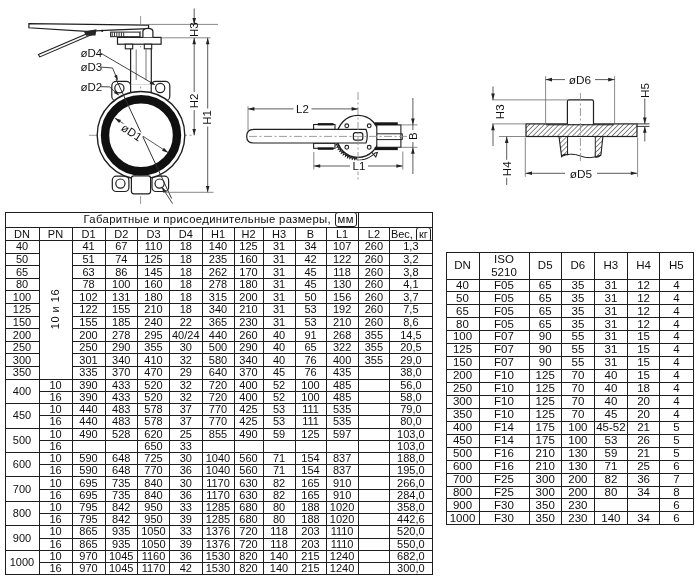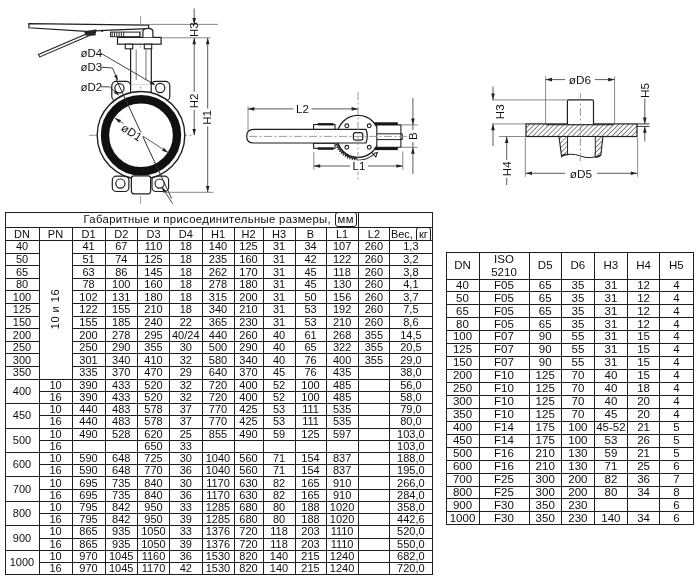--- a/index.html
+++ b/index.html
@@ -411,21 +411,21 @@
       </tr>
 <tr class="a">
         <td>200</td>
         <td>200</td>
         <td>278</td>
         <td>295</td>
         <td>40/24</td>
         <td>440</td>
         <td>260</td>
         <td>40</td>
-        <td>61</td>
+        <td>91</td>
         <td>268</td>
         <td>355</td>
         <td>14,5</td>
       </tr>
 <tr class="a">
         <td>250</td>
         <td>250</td>
         <td>290</td>
         <td>355</td>
         <td>30</td>
@@ -688,21 +688,21 @@
         <td>970</td>
         <td>1045</td>
         <td>1170</td>
         <td>42</td>
         <td>1530</td>
         <td>820</td>
         <td>140</td>
         <td>215</td>
         <td>1240</td>
         <td></td>
-        <td>720,0</td>
+        <td>300,0</td>
       </tr>
 </tbody>
   </table>
 
 <table id="tR">
 <colgroup>
       <col style="width:33px">
       <col style="width:50px">
       <col style="width:32.4px">
       <col style="width:33px">

